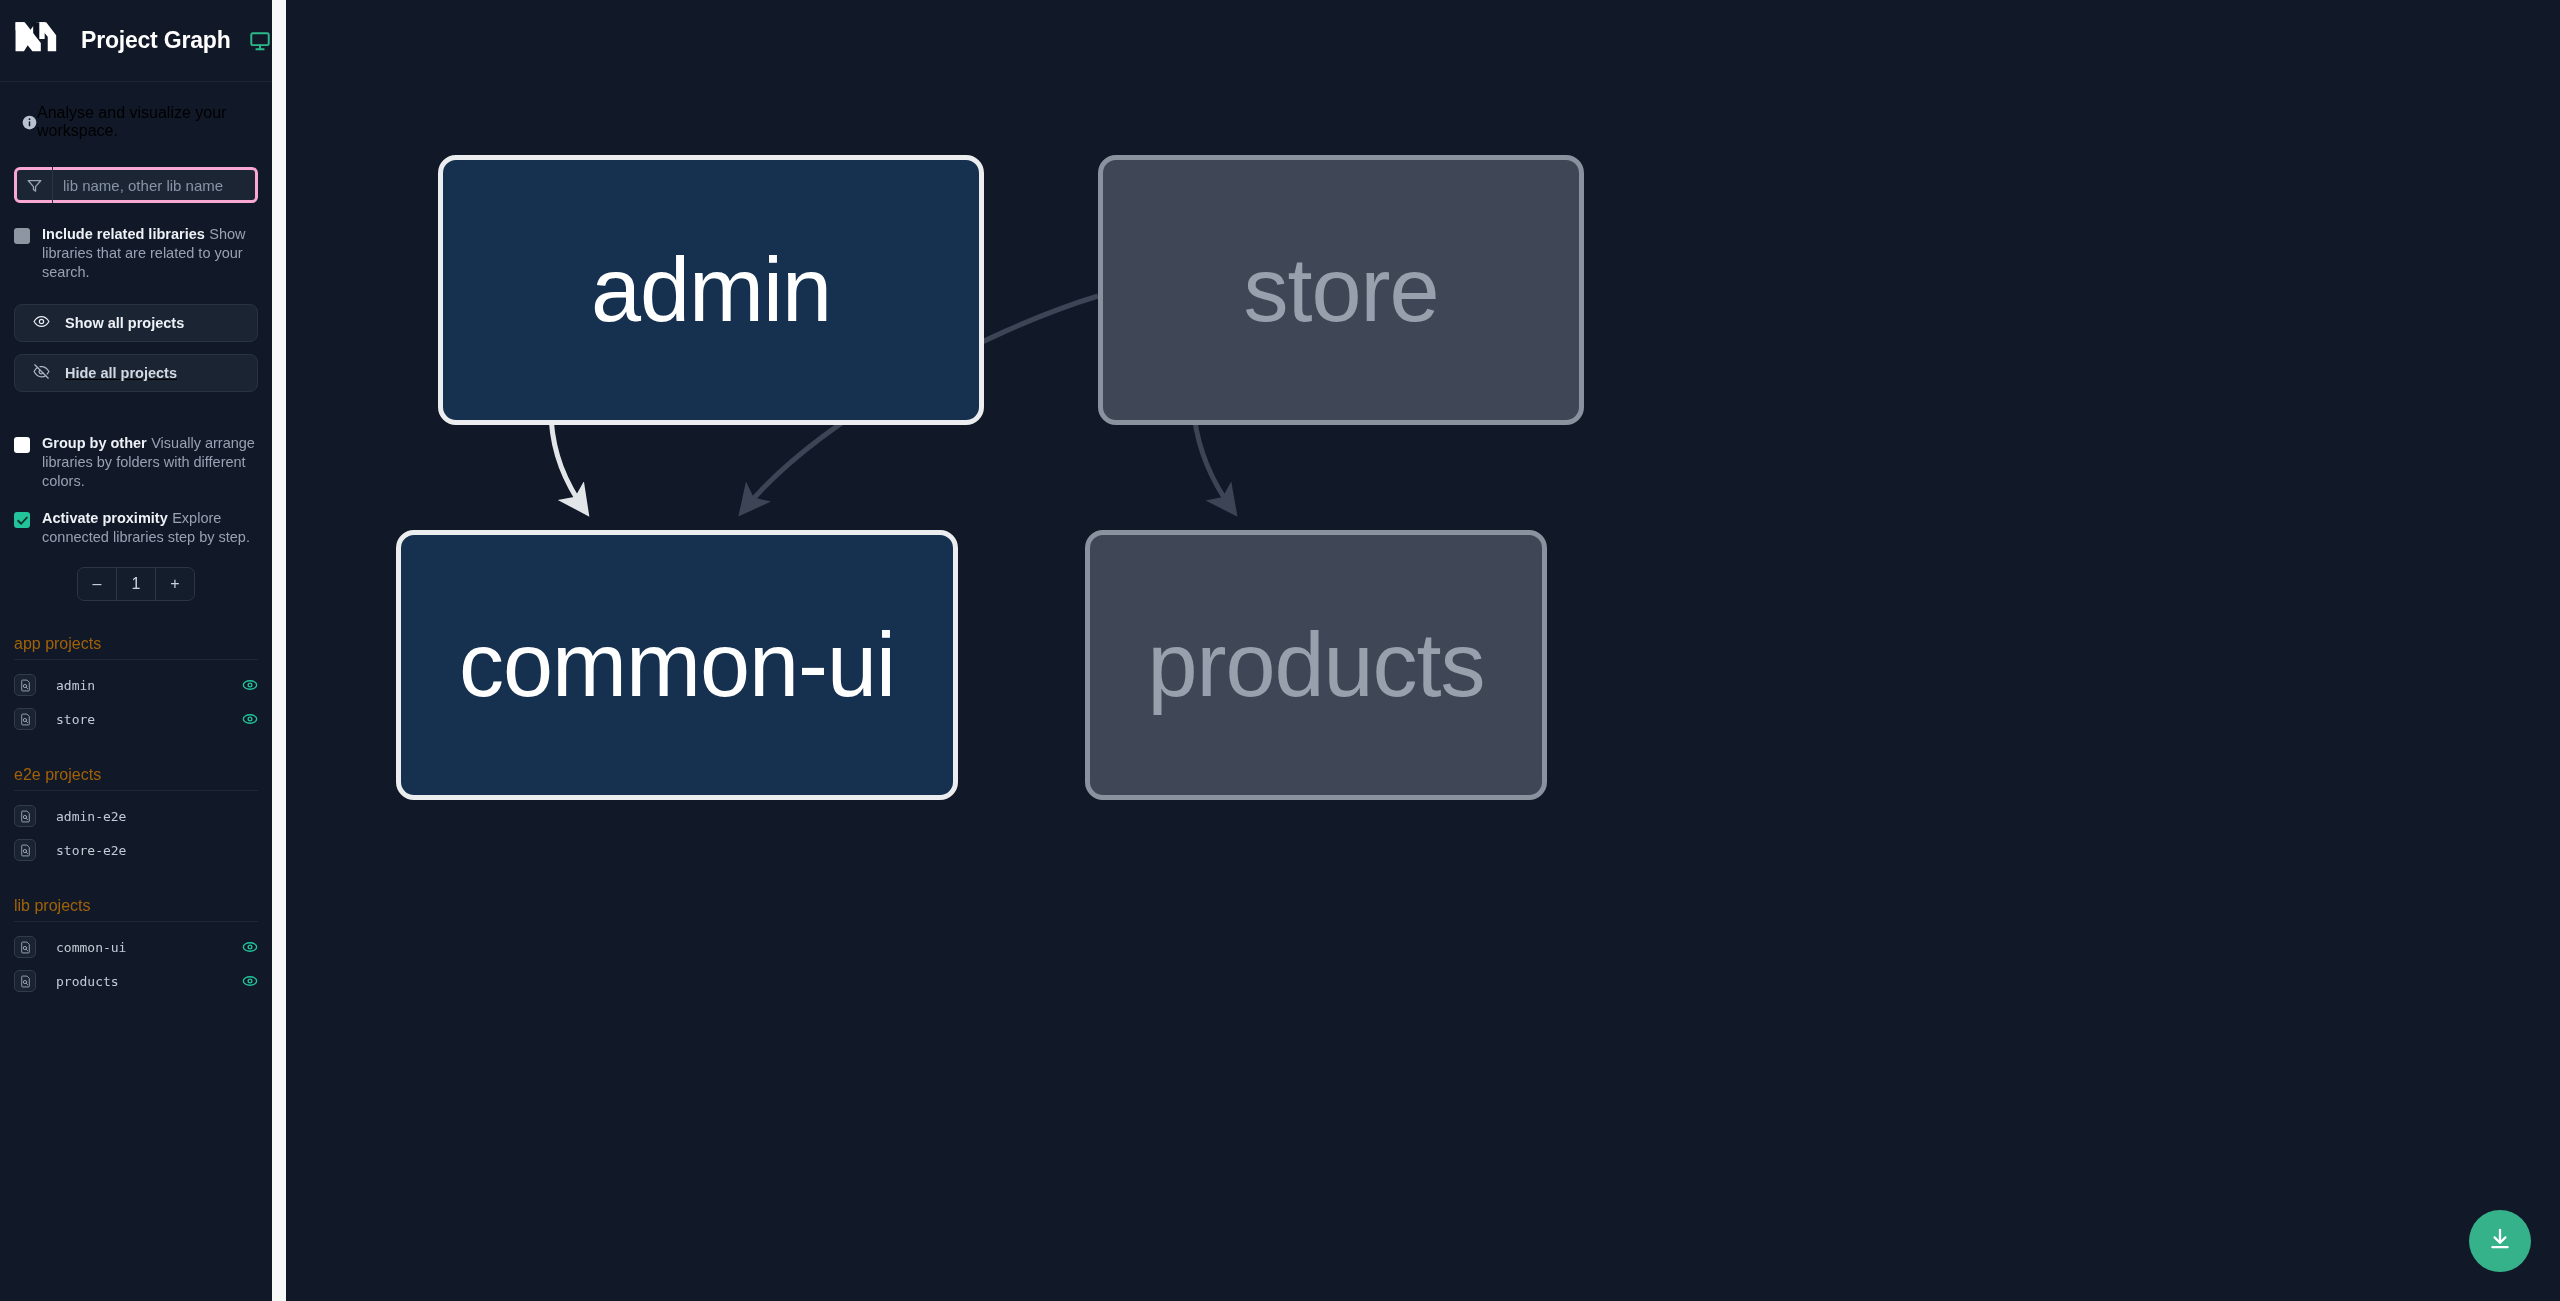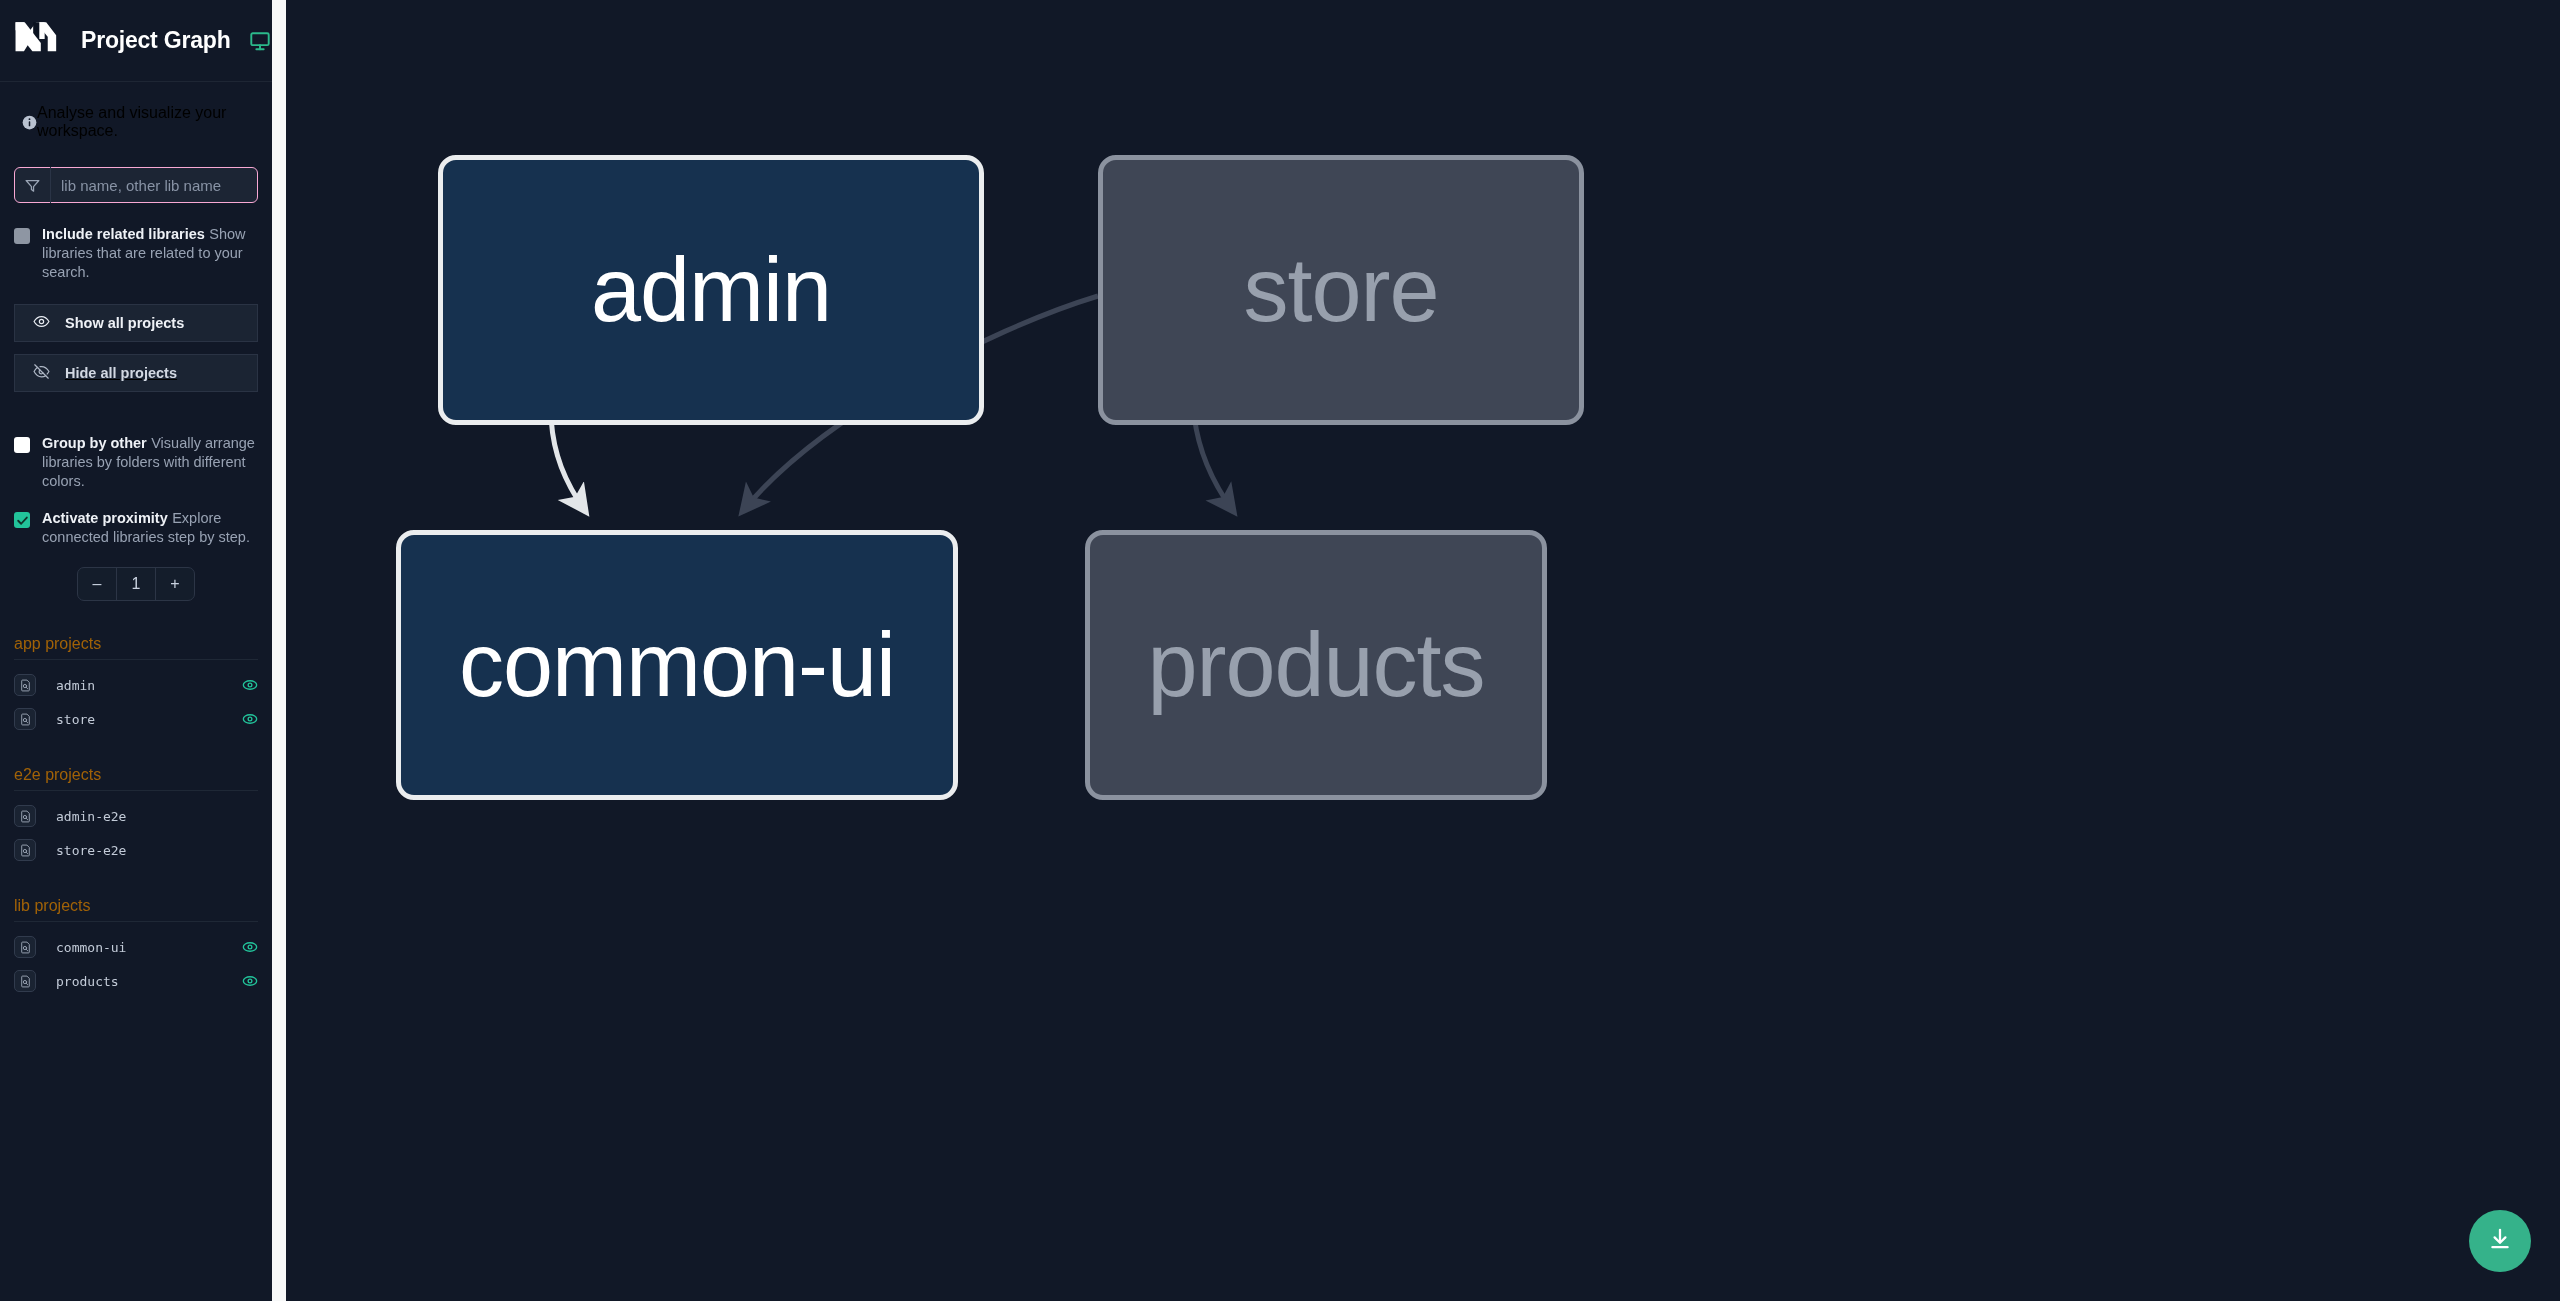--- a/index.html
+++ b/index.html
@@ -39,21 +39,21 @@
   .tagline-row {
     display: flex; align-items: center;
     padding: 22px 14px 0 22px;
   }
   .info-icon { width: 15px; height: 15px; flex:0 0 15px; }
 
   .search-wrap {
     margin: 27px 14px 0 14px;
     height: 36px;
     background: #1c2534;
-    border: 1px solid #f9a8d4;
+    border: 3px solid #f9a8d4;
     border-radius: 6px;
     display: flex; align-items: center;
   }
   .search-icon-box {
     width: 36px; height: 36px;
     display:flex; align-items:center; justify-content:center;
     border-right: 1px solid #2a3446;
     flex: 0 0 36px;
   }
   .search-input {
@@ -81,21 +81,21 @@
   .cb.green { background: #22c39a; display:flex; align-items:center; justify-content:center; }
   .opt-text { margin-left: 12px; }
   .opt-title { color: #eef1f6; font-size: 14.5px; font-weight: 700; line-height: 19px; }
   .opt-desc { color: #98a2b3; font-size: 14.5px; line-height: 19px; max-width: 180px; }
 
   .btn {
     margin: 0 14px;
     height: 38px;
     background: #1b2433;
     border: 1px solid #2a3344;
-    border-radius: 0;
+    border-radius: 8px;
     display: flex; align-items: center;
     padding-left: 18px;
     cursor: pointer;
   }
   .btn + .btn { margin-top: 12px; text-decoration: underline; }
   .btn-label { color: #eef1f6; font-size: 14.5px; font-weight: 700; margin-left: 15px; }
   .btn-label.dim { color: #d2d8e2; }
 
   .stepper {
     margin: 20px auto 0 auto;

